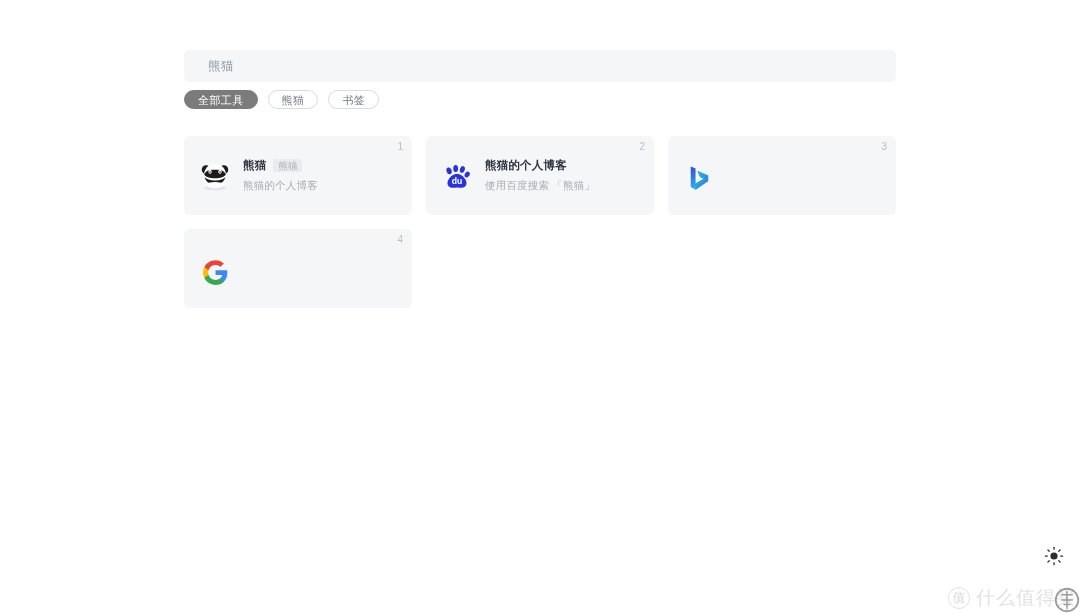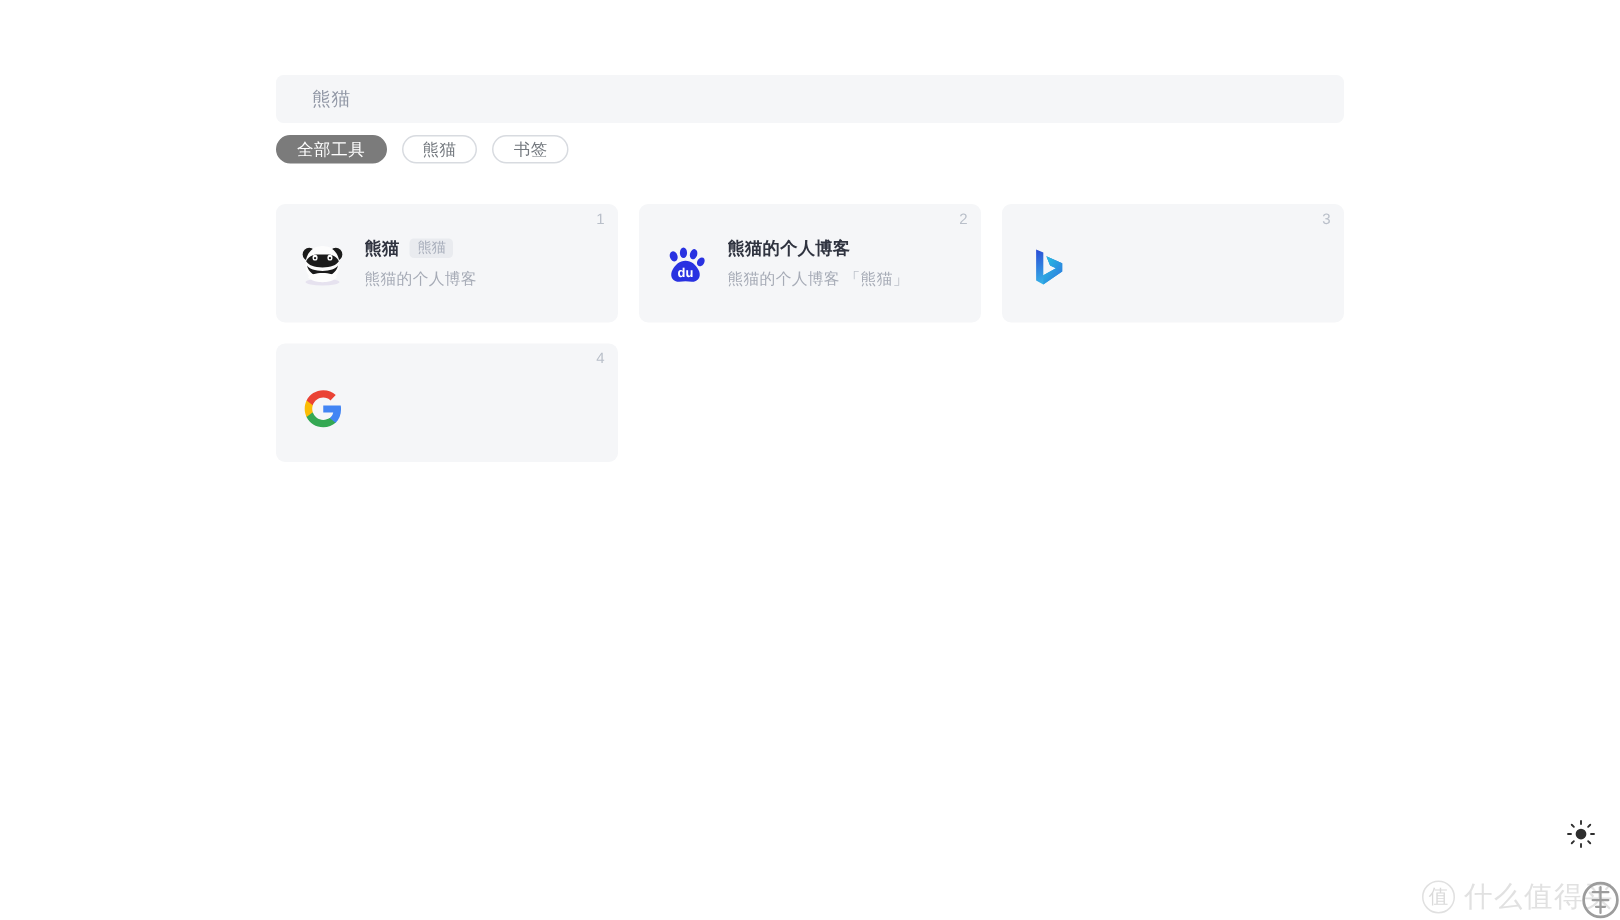--- a/index.html
+++ b/index.html
@@ -263,21 +263,21 @@
           <ellipse cx="27.2" cy="8.6" rx="3.2" ry="4.6" fill="#2932e1" transform="rotate(16 27.2 8.6)"></ellipse>
           <ellipse cx="33.6" cy="15.4" rx="3.1" ry="4.2" fill="#2932e1" transform="rotate(32 33.6 15.4)"></ellipse>
           <path d="M20 14.5c5.2 0 9 3.4 11.6 8.2 2.3 4.2 1 9.3-4.2 10.3-2.6.5-4.9-.3-7.4-.3s-4.8.8-7.4.3c-5.2-1-6.5-6.1-4.2-10.3C11 17.9 14.8 14.5 20 14.5z" fill="#2932e1"></path>
           <text x="20" y="28.6" font-family="'Liberation Sans', sans-serif" font-size="11.5" font-weight="bold" fill="#ffffff" text-anchor="middle">du</text>
         </svg>
       </div>
       <div class="card-body">
         <div class="card-title-row">
           <span class="card-title">熊猫的个人博客</span>
         </div>
-        <div class="card-sub">熊猫的个人博客 「熊猫」</div>
+        <div class="card-sub">使用百度搜索 「熊猫」</div>
       </div>
     </div>
 
     <div class="card">
       <div class="card-index">3</div>
       <div class="card-icon">
         <svg class="bing-ico" viewBox="0 0 40 40" xmlns="http://www.w3.org/2000/svg">
           <defs>
             <linearGradient id="bingGradA" x1="0" y1="0" x2="0.3" y2="1">
               <stop offset="0%" stop-color="#2b4bd6"></stop>

